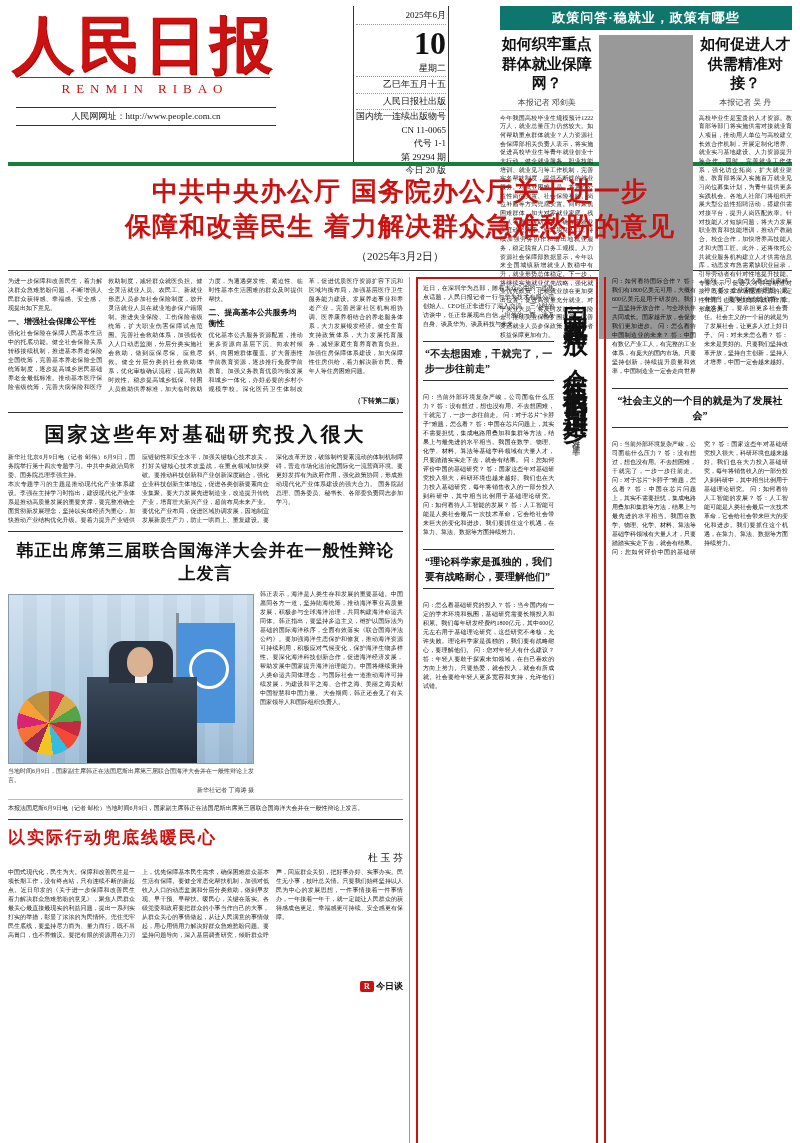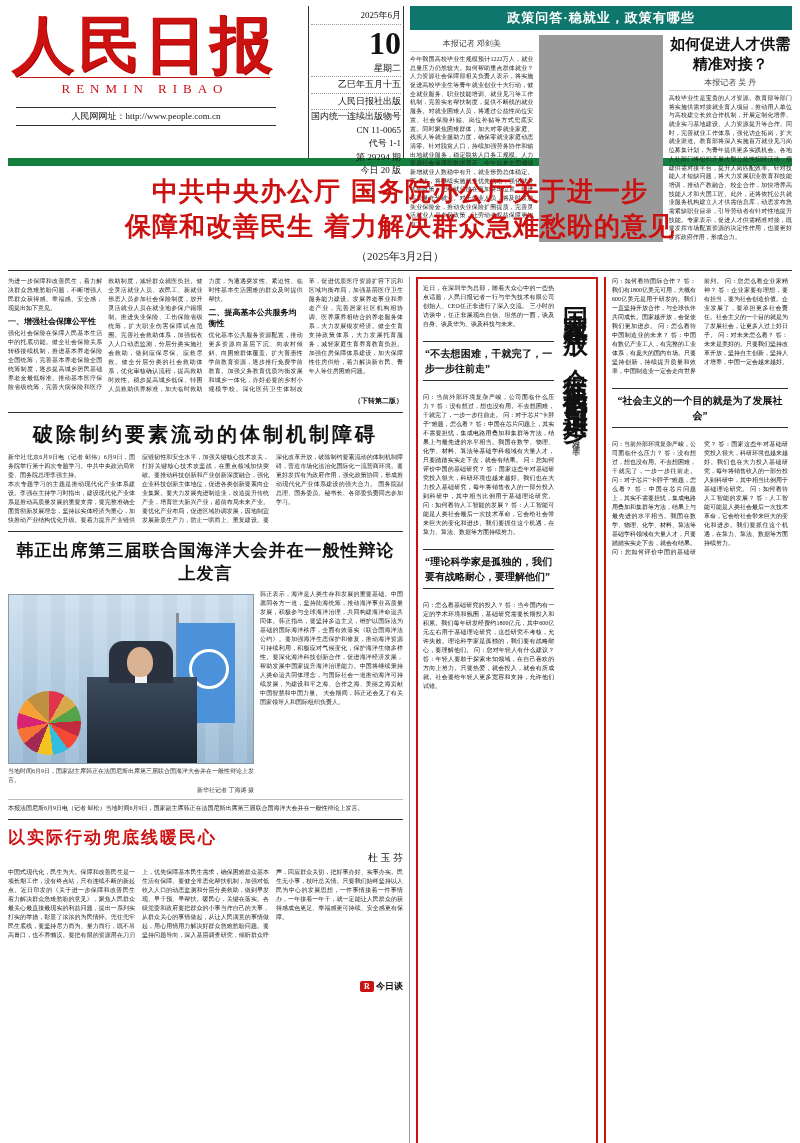--- a/index.html
+++ b/index.html
@@ -8,21 +8,21 @@
     width: 800px; height: 1143px;
     background: #ffffff;
     font-family: "Liberation Serif", "DejaVu Serif", serif;
     color: #111;
     overflow: hidden;
     position: relative;
   }
   .page { width:800px; height:1143px; position:relative; padding:6px 8px; }
 
   
-  .masthead { display:flex; height:160px; border-bottom:8px solid #15803d; }
+  .masthead { display:flex; height:160px; border-bottom:4px solid #15803d;gap:45px; }
   .mh-left { width:300px; position:relative; padding-top:6px; }
   .logo {
     font-family:"DejaVu Serif", serif;
     font-size:62px; font-weight:bold; color:#cc1111;
     letter-spacing:4px; line-height:1.05; padding-left:4px;
     text-shadow:1px 1px 0 #a00;
   }
   .logo-pinyin {
     color:#cc1111; font-size:13px; letter-spacing:6px;
     text-align:center; font-family:"Liberation Serif",serif;
@@ -160,20 +160,21 @@
       <div>CN 11-0065</div>
       <div>代号 1-1</div>
       <div>第 29294 期</div>
       <div>今日 20 版</div>
     </div>
 
     <div class="mh-right">
       <div class="banner">政策问答·稳就业，政策有哪些</div>
       <div class="two-head">
         <div>
+          <div class="th-title">如何织牢重点群体就业保障网？</div>
           <div class="th-by">本报记者 邓剑美</div>
           <div class="th-body">今年我国高校毕业生规模预计1222万人，就业总量压力仍然较大。如何帮助重点群体就业？人力资源社会保障部相关负责人表示，将实施促进高校毕业生等青年就业创业十大行动，健全就业服务、职业技能培训、就业见习等工作机制，完善实名帮扶制度，提供不断线的就业服务。对就业困难人员，将通过公益性岗位安置、社会保险补贴、岗位补贴等方式兜底安置。同时聚焦困难群体，加大对零就业家庭、残疾人等就业援助力度，确保零就业家庭动态清零。针对脱贫人口，持续加强劳务协作和输出地就业服务，稳定脱贫人口务工规模。人力资源社会保障部数据显示，今年以来全国城镇新增就业人数稳中有升，就业形势总体稳定。下一步，将继续实施就业优先战略，强化就业优先政策，把稳就业放在更加突出位置，促进高质量充分就业。对于失业人员，将及时发放失业保险金，推动失业保险扩围提质，完善灵活就业人员参保政策，让劳动者权益保障更加有力。</div>
         </div>
         <div class="vsep"></div>
         <div>
           <div class="th-title">如何促进人才供需精准对接？</div>
           <div class="th-by">本报记者 吴 丹</div>
           <div class="th-body">高校毕业生是宝贵的人才资源。教育部等部门将实施供需对接就业育人项目，推动用人单位与高校建立长效合作机制，开展定制化培养、就业实习基地建设、人力资源提升等合作。同时，完善就业工作体系，强化访企拓岗，扩大就业渠道。教育部将深入实施百万就业见习岗位募集计划，为青年提供更多实践机会。各地人社部门将组织开展大型公益性招聘活动，搭建供需对接平台，提升人岗匹配效率。针对技能人才短缺问题，将大力发展职业教育和技能培训，推动产教融合、校企合作，加快培养高技能人才和大国工匠。此外，还将依托公共就业服务机构建立人才供需信息库，动态发布急需紧缺职业目录，引导劳动者有针对性地提升技能。专家表示，促进人才供需精准对接，既要发挥市场配置资源的决定性作用，也要更好发挥政府作用，形成合力。</div>
         </div>
       </div>
@@ -194,21 +195,21 @@
         <div class="ptext">为进一步保障和改善民生，着力解决群众急难愁盼问题，不断增强人民群众获得感、幸福感、安全感，现提出如下意见。</div>
         <div class="sub-sec">一、增强社会保障公平性</div>
         <div class="ptext">强化社会保险在保障人民基本生活中的托底功能。健全社会保险关系转移接续机制，推进基本养老保险全国统筹，完善基本养老保险全国统筹制度，逐步提高城乡居民基础养老金最低标准。推动基本医疗保险省级统筹，完善大病保险和医疗救助制度，减轻群众就医负担。健全灵活就业人员、农民工、新就业形态人员参加社会保险制度，放开灵活就业人员在就业地参保户籍限制。推进失业保险、工伤保险省级统筹，扩大职业伤害保障试点范围。完善社会救助体系，加强低收入人口动态监测，分层分类实施社会救助，做到应保尽保、应救尽救。健全分层分类的社会救助体系，优化审核确认流程，提高救助时效性。稳步提高城乡低保、特困人员救助供养标准，加大临时救助力度，为遭遇突发性、紧迫性、临时性基本生活困难的群众及时提供帮扶。</div>
         <div class="sub-sec">二、提高基本公共服务均衡性</div>
         <div class="ptext">优化基本公共服务资源配置，推动更多资源向基层下沉、向农村倾斜、向困难群体覆盖。扩大普惠性学前教育资源，逐步推行免费学前教育。加强义务教育优质均衡发展和城乡一体化，办好必要的乡村小规模学校。深化医药卫生体制改革，促进优质医疗资源扩容下沉和区域均衡布局，加强基层医疗卫生服务能力建设。发展养老事业和养老产业，完善居家社区机构相协调、医养康养相结合的养老服务体系，大力发展银发经济。健全生育支持政策体系，大力发展托育服务，减轻家庭生育养育教育负担。加强住房保障体系建设，加大保障性住房供给，着力解决新市民、青年人等住房困难问题。</div>
       </div>
       <div class="tobe">（下转第二版）</div>
 
       <div class="rule"></div>
 
-      <div class="hl2">破除制约要素流动的体制机制障碍</div>
+      <div class="hl2">国家这些年对基础研究投入很大</div>
       <div class="c3">
         <div class="ptext">新华社北京6月9日电（记者 邹伟）6月9日，国务院举行第十四次专题学习。中共中央政治局常委、国务院总理李强主持。</div>
         <div class="ptext">本次专题学习的主题是推动现代化产业体系建设。李强在主持学习时指出，建设现代化产业体系是推动高质量发展的重要支撑，要完整准确全面贯彻新发展理念，坚持以实体经济为重心，加快推动产业结构优化升级。要着力提升产业链供应链韧性和安全水平，加强关键核心技术攻关，打好关键核心技术攻坚战，在重点领域加快突破。要推动科技创新和产业创新深度融合，强化企业科技创新主体地位，促进各类创新要素向企业集聚。要大力发展先进制造业，改造提升传统产业，培育壮大新兴产业，超前布局未来产业。要优化产业布局，促进区域协调发展，因地制宜发展新质生产力，防止一哄而上、重复建设。要深化改革开放，破除制约要素流动的体制机制障碍，营造市场化法治化国际化一流营商环境。要更好发挥有为政府作用，强化政策协同，形成推动现代化产业体系建设的强大合力。
 国务院副总理、国务委员、秘书长、各部委负责同志参加学习。</div>
       </div>
 
       <div class="rule"></div>
 
       <div class="hl3">韩正出席第三届联合国海洋大会并在一般性辩论上发言</div>
       <div style="display:flex; gap:6px;">

